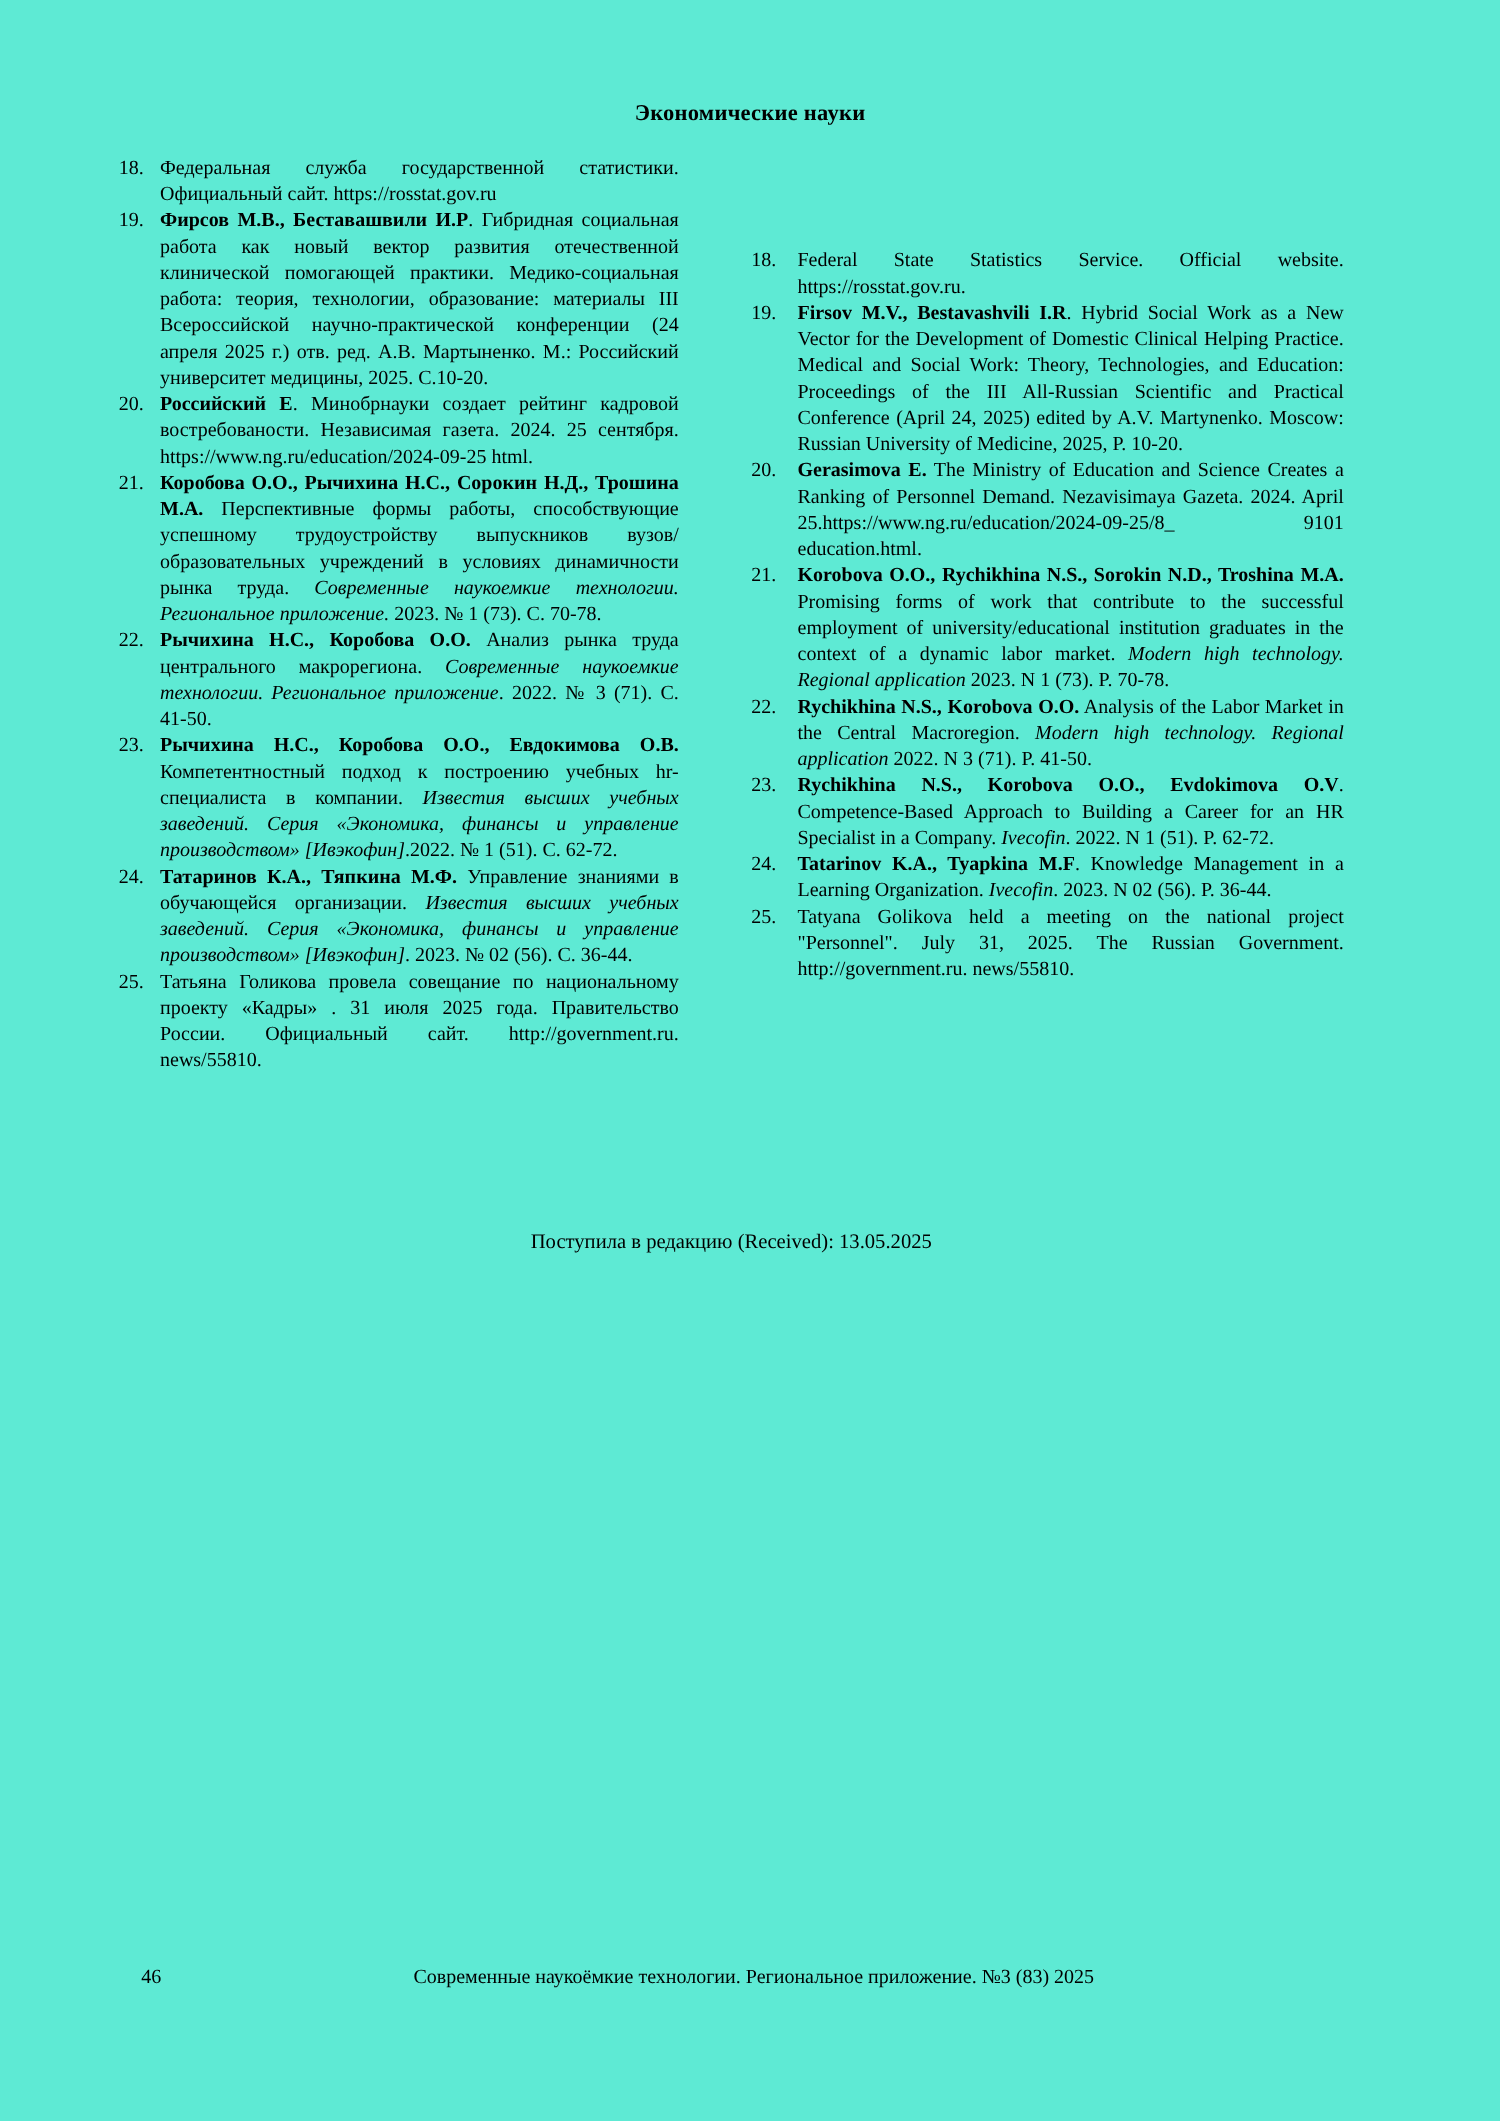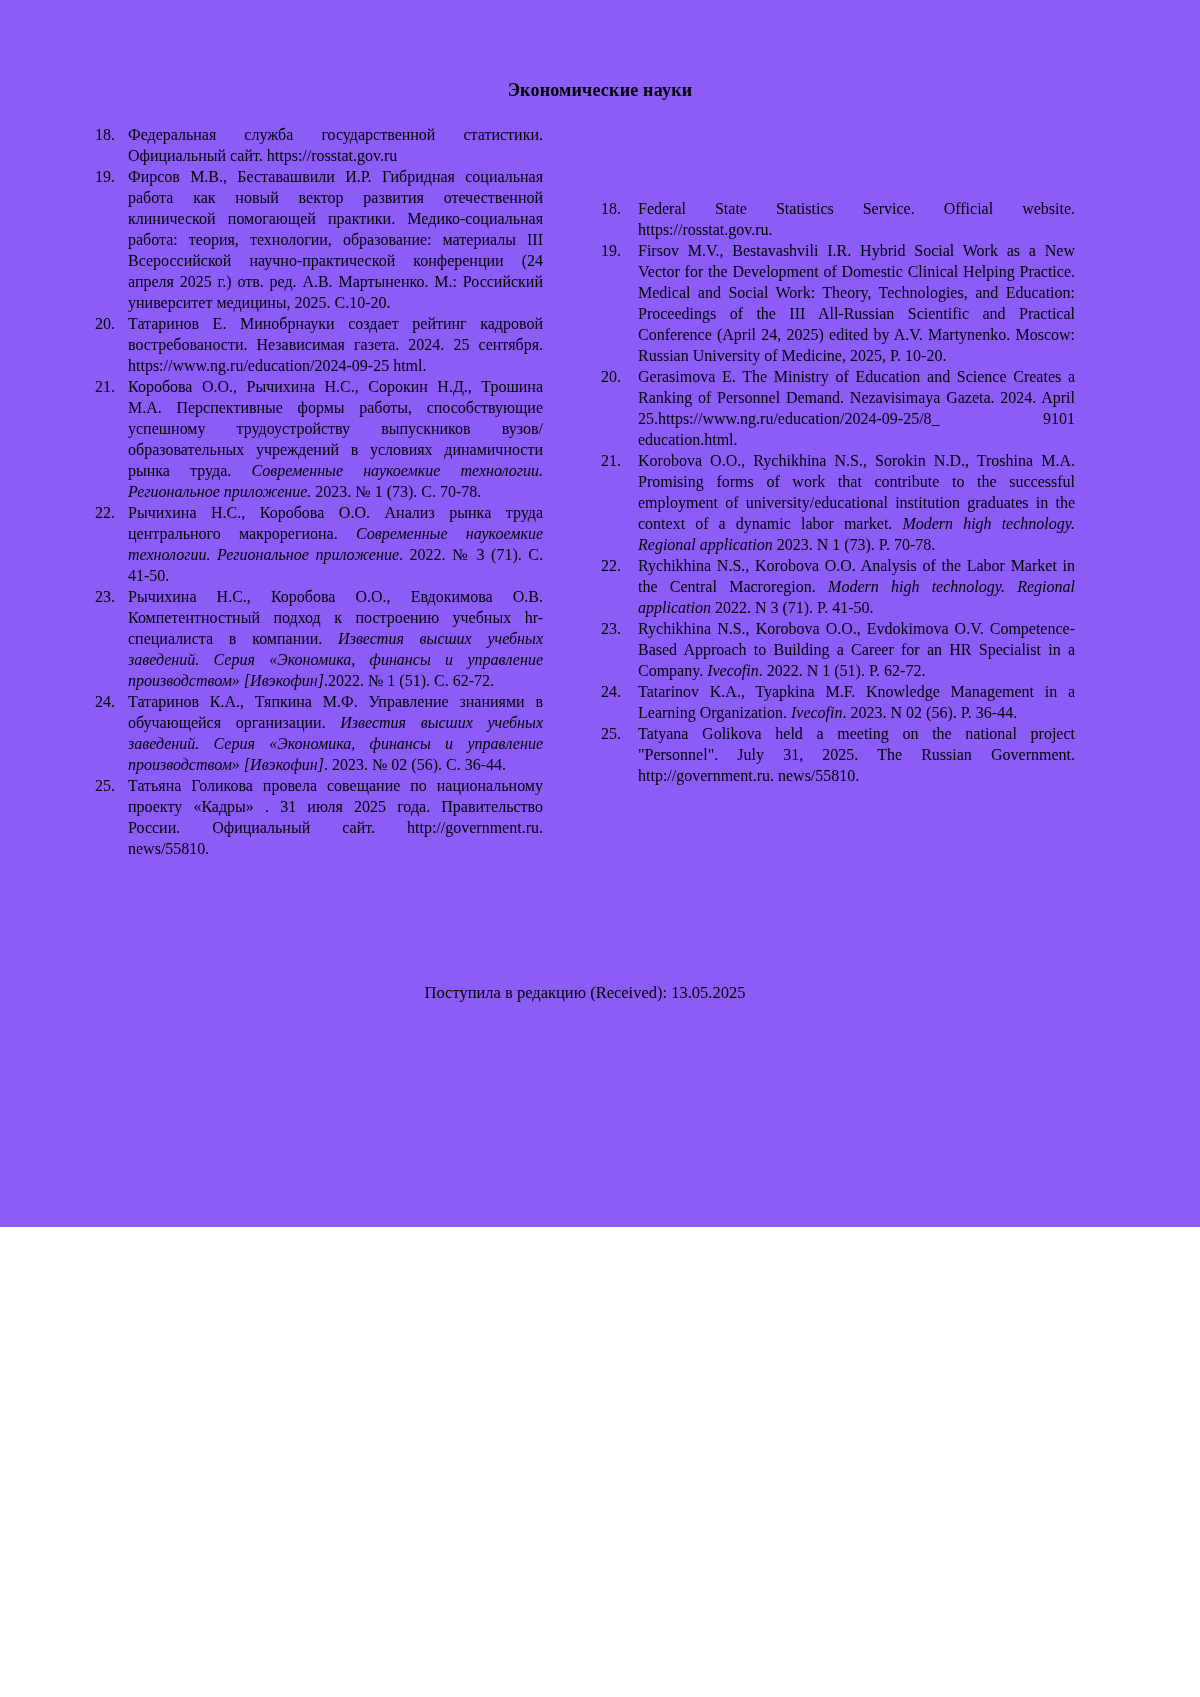--- a/index.html
+++ b/index.html
@@ -9,23 +9,23 @@
   }
   body {
     width: 1200px;
     height: 1697px;
     font-family: "Liberation Serif", serif;
     color: #000000;
   }
   .page {
     position: relative;
     width: 1200px;
-    height: 1227px;
+    height: 1697px;
     overflow: hidden;
-    background: #8b5cf6;
+    background: #5eead4;
   }
   .heading {
     margin: 0;
     padding-top: 80px;
     text-align: center;
     font-size: 18px;
     font-weight: bold;
     letter-spacing: 0.2px;
   }
   .columns {
@@ -48,21 +48,21 @@
     text-align: justify;
     word-break: break-word;
   }
   .col.left .ref { padding-left: 33px; }
   .col.right .ref { padding-left: 37px; }
   .ref .num {
     position: absolute;
     left: 0;
     top: 0;
   }
-  .ref b { font-weight: normal; }
+  .ref b { font-weight: bold; }
   .ref i { font-style: italic; }
   .dates {
     position: absolute;
     top: 980px;
     left: 95px;
     width: 980px;
     text-align: center;
     font-size: 16.5px;
     line-height: 26px;
   }
@@ -86,21 +86,21 @@
 <body>
 
 <div class="page">
 
   <h1 class="heading">Экономические науки</h1>
 
   <div class="columns">
     <ol class="col left" id="col-left">
         <li class="ref"><span class="num">18.</span><span class="txt"><span>Федеральная служба государственной статистики. Официальный сайт. https://rosstat.gov.ru</span></span></li>
         <li class="ref"><span class="num">19.</span><span class="txt"><b>Фирсов М.В., Беставашвили И.Р</b><span>. Гибридная социальная работа как новый вектор развития отечественной клинической помогающей практики. Медико-социальная работа: теория, технологии, образование: материалы III Всероссийской научно-практической конференции (24 апреля 2025 г.) отв. ред. А.В. Мартыненко. М.: Российский университет медицины, 2025. С.10-20.</span></span></li>
-        <li class="ref"><span class="num">20.</span><span class="txt"><b>Татаринов Е</b><span>. Минобрнауки создает рейтинг кадровой востребованости. Независимая газета. 2024. 25 сентября. https://www.ng.ru/education/2024-09-25 html.</span></span></li>
+        <li class="ref"><span class="num">20.</span><span class="txt"><b>Российский Е</b><span>. Минобрнауки создает рейтинг кадровой востребованости. Независимая газета. 2024. 25 сентября. https://www.ng.ru/education/2024-09-25 html.</span></span></li>
         <li class="ref"><span class="num">21.</span><span class="txt"><b>Коробова О.О., Рычихина Н.С., Сорокин Н.Д., Трошина М.А.</b><span> Перспективные формы работы, способствующие успешному трудоустройству выпускников вузов/образовательных учреждений в условиях динамичности рынка труда. </span><i>Современные наукоемкие технологии. Региональное приложение.</i><span> 2023. № 1 (73). С. 70-78.</span></span></li>
         <li class="ref"><span class="num">22.</span><span class="txt"><b>Рычихина Н.С., Коробова О.О.</b><span> Анализ рынка труда центрального макрорегиона. </span><i>Современные наукоемкие технологии. Региональное приложение</i><span>. 2022. № 3 (71). С. 41-50.</span></span></li>
         <li class="ref"><span class="num">23.</span><span class="txt"><b>Рычихина Н.С., Коробова О.О., Евдокимова О.В.</b><span> Компетентностный подход к построению учебных hr-специалиста в компании. </span><i>Известия высших учебных заведений. Серия «Экономика, финансы и управление производством» [Ивэкофин]</i><span>.2022. № 1 (51). С. 62-72.</span></span></li>
         <li class="ref"><span class="num">24.</span><span class="txt"><b>Татаринов К.А., Тяпкина М.Ф.</b><span> Управление знаниями в обучающейся организации. </span><i>Известия высших учебных заведений. Серия «Экономика, финансы и управление производством» [Ивэкофин]</i><span>. 2023. № 02 (56). С. 36-44.</span></span></li>
         <li class="ref"><span class="num">25.</span><span class="txt"><span>Татьяна Голикова провела совещание по национальному проекту «Кадры» . 31 июля 2025 года. Правительство России. Официальный сайт. http://government.ru. news/55810.</span></span></li>
       </ol>
     <ol class="col right" id="col-right">
         <li class="ref"><span class="num">18.</span><span class="txt"><span>Federal State Statistics Service. Official website. https://rosstat.gov.ru.</span></span></li>
         <li class="ref"><span class="num">19.</span><span class="txt"><b>Firsov M.V., Bestavashvili I.R</b><span>. Hybrid Social Work as a New Vector for the Development of Domestic Clinical Helping Practice. Medical and Social Work: Theory, Technologies, and Education: Proceedings of the III All-Russian Scientific and Practical Conference (April 24, 2025) edited by A.V. Martynenko. Moscow: Russian University of Medicine, 2025, P. 10-20.</span></span></li>
         <li class="ref"><span class="num">20.</span><span class="txt"><b>Gerasimova E.</b><span> The Ministry of Education and Science Creates a Ranking of Personnel Demand. Nezavisimaya Gazeta. 2024. April 25.https://www.ng.ru/education/2024-09-25/8_ 9101 education.html.</span></span></li>

